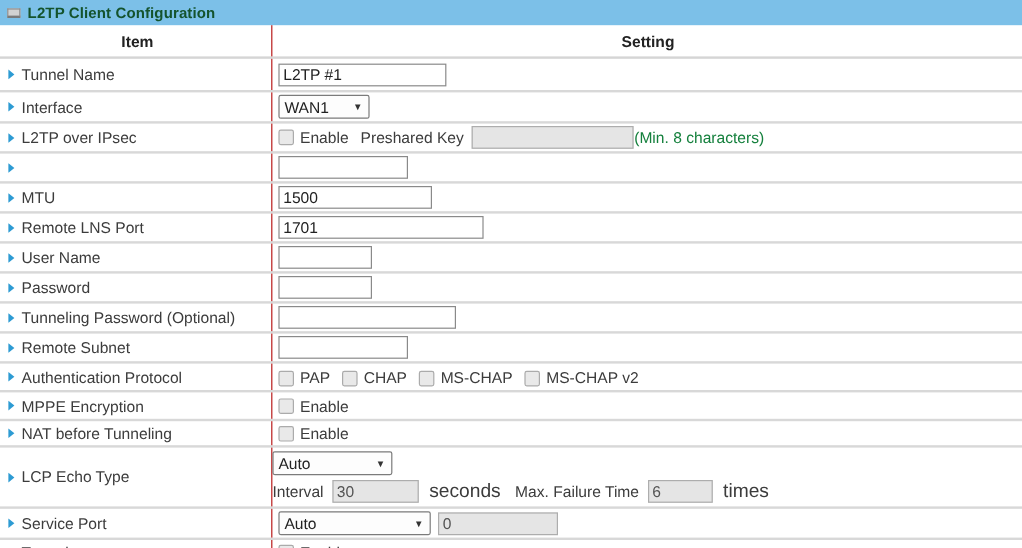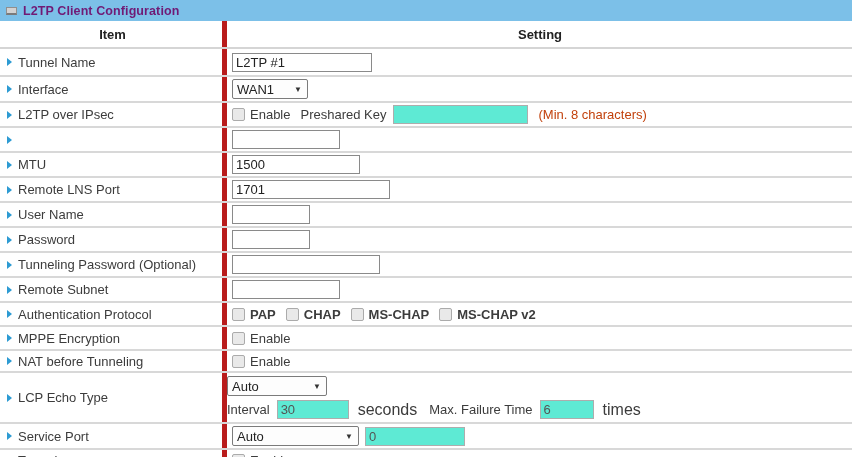--- a/index.html
+++ b/index.html
@@ -9,64 +9,64 @@
   .panel { width: 852px; border-bottom: 2px solid #4f4f4f; background: #fff; }
 
   .title-bar {
     height: 21px; background: #7cc0e8; display: flex; align-items: center;
     padding-left: 6px;
   }
   .title-icon {
     width: 11px; height: 8px; background: #d2d2d2; border: 1px solid #8f8f8f;
     border-bottom: 2px solid #7a7a7a; margin-right: 6px; flex: 0 0 auto;
   }
-  .title-text { color: #701a75; font-weight: bold; font-size: 12.5px; letter-spacing: 0.1px; }
+  .title-text { color: #14532d; font-weight: bold; font-size: 12.5px; letter-spacing: 0.1px; }
 
   .tbl { width: 100%; }
   .row { display: flex; border-bottom: 2px solid #d8d8d8; min-height: 24px; align-items: stretch; }
   .row:last-child { border-bottom: none; }
   .hdr-row { min-height: 28px; border-bottom: 2px solid #d5d5d5; }
   .cell-item {
-    width: 227px; flex: 0 0 227px; border-right: 5px solid #b91c1c;
+    width: 227px; flex: 0 0 227px; border-right: 1px solid #b91c1c;
     display: flex; align-items: center; padding: 2px 4px 2px 7px;
   }
   .cell-setting { flex: 1 1 auto; display: flex; align-items: center; padding: 2px 4px 2px 5px; }
   .hdr-cell { justify-content: center; font-weight: bold; color: #222; font-size: 13px; }
 
   .arrow {
     width: 0; height: 0; border-left: 5px solid #2d9bd3;
     border-top: 4px solid transparent; border-bottom: 4px solid transparent;
     margin-right: 6px; flex: 0 0 auto;
   }
   .lbl { font-size: 13px; color: #3c3c3c; }
 
   input[type="text"] {
     height: 19px; border: 1px solid #8a8a8a; background: #fff; font-family: inherit;
     font-size: 13px; color: #222; padding: 0 3px; border-radius: 0;
   }
   input[type="text"]:disabled, input.disabled {
-    background: #5eead4; border: 1px solid #adadad; color: #545454;
+    background: #e5e5e5; border: 1px solid #adadad; color: #545454;
   }
   .tall { height: 21px; }
 
   .sel {
     height: 20px; border: 1px solid #7b7b7b; border-radius: 2px; background: #fdfdfd;
     display: inline-flex; align-items: center; justify-content: space-between;
     padding: 0 5px 0 4px; font-size: 13px; color: #222; cursor: default;
   }
   .sel .caret { font-size: 8px; color: #333; margin-left: 8px; }
 
   .chk {
     width: 13px; height: 13px; border: 1px solid #ababab; border-radius: 2px;
     background: #e9e9e9; display: inline-block; flex: 0 0 auto;
   }
   .chk-lab { margin-left: 5px; font-size: 13px; color: #3c3c3c; }
-  .chk-group { display: flex; align-items: center; margin-right: 10px; font-weight: bold; }
-
-  .note-red { color: #c2410c; font-size: 13px; margin-left: 10px; }
+  .chk-group { display: flex; align-items: flex-end; margin-right: 10px; }
+
+  .note-red { color: #15803d; font-size: 13px; }
   .gap-r { margin-right: 8px; }
   .stack { display: flex; flex-direction: column; justify-content: center; gap: 4px; padding: 3px 0; }
   .inline { display: flex; align-items: center; }
   .sub-lab { font-size: 13px; color: #3c3c3c; margin-right: 7px; }
   .unit-lab { font-size: 16px; color: #3c3c3c; margin-left: 9px; margin-right: 12px; }
 </style>
 </head>
 <body>
 
 <div class="panel">
@@ -138,21 +138,21 @@
         <input type="text" style="width: 128px;" value="1500">
       </div>
     </div>
 
     <div class="row">
       <div class="cell-item">
         <span class="arrow"></span>
         <span class="lbl">Remote LNS Port</span>
       </div>
       <div class="cell-setting">
-        <input type="text" style="width: 158px;" value="1701">
+        <input type="text" style="width: 171px;" value="1701">
       </div>
     </div>
 
     <div class="row">
       <div class="cell-item">
         <span class="arrow"></span>
         <span class="lbl">User Name</span>
       </div>
       <div class="cell-setting">
         <input type="text" style="width: 78px;" value="">

